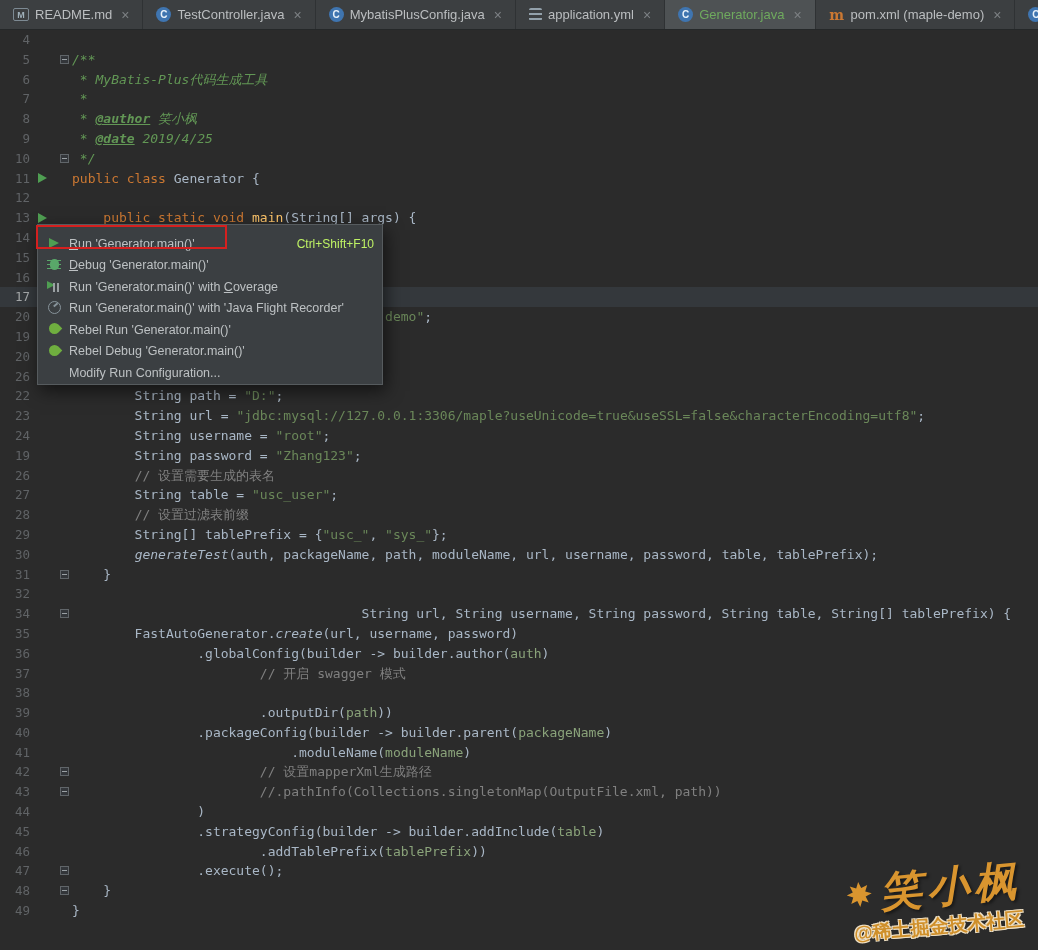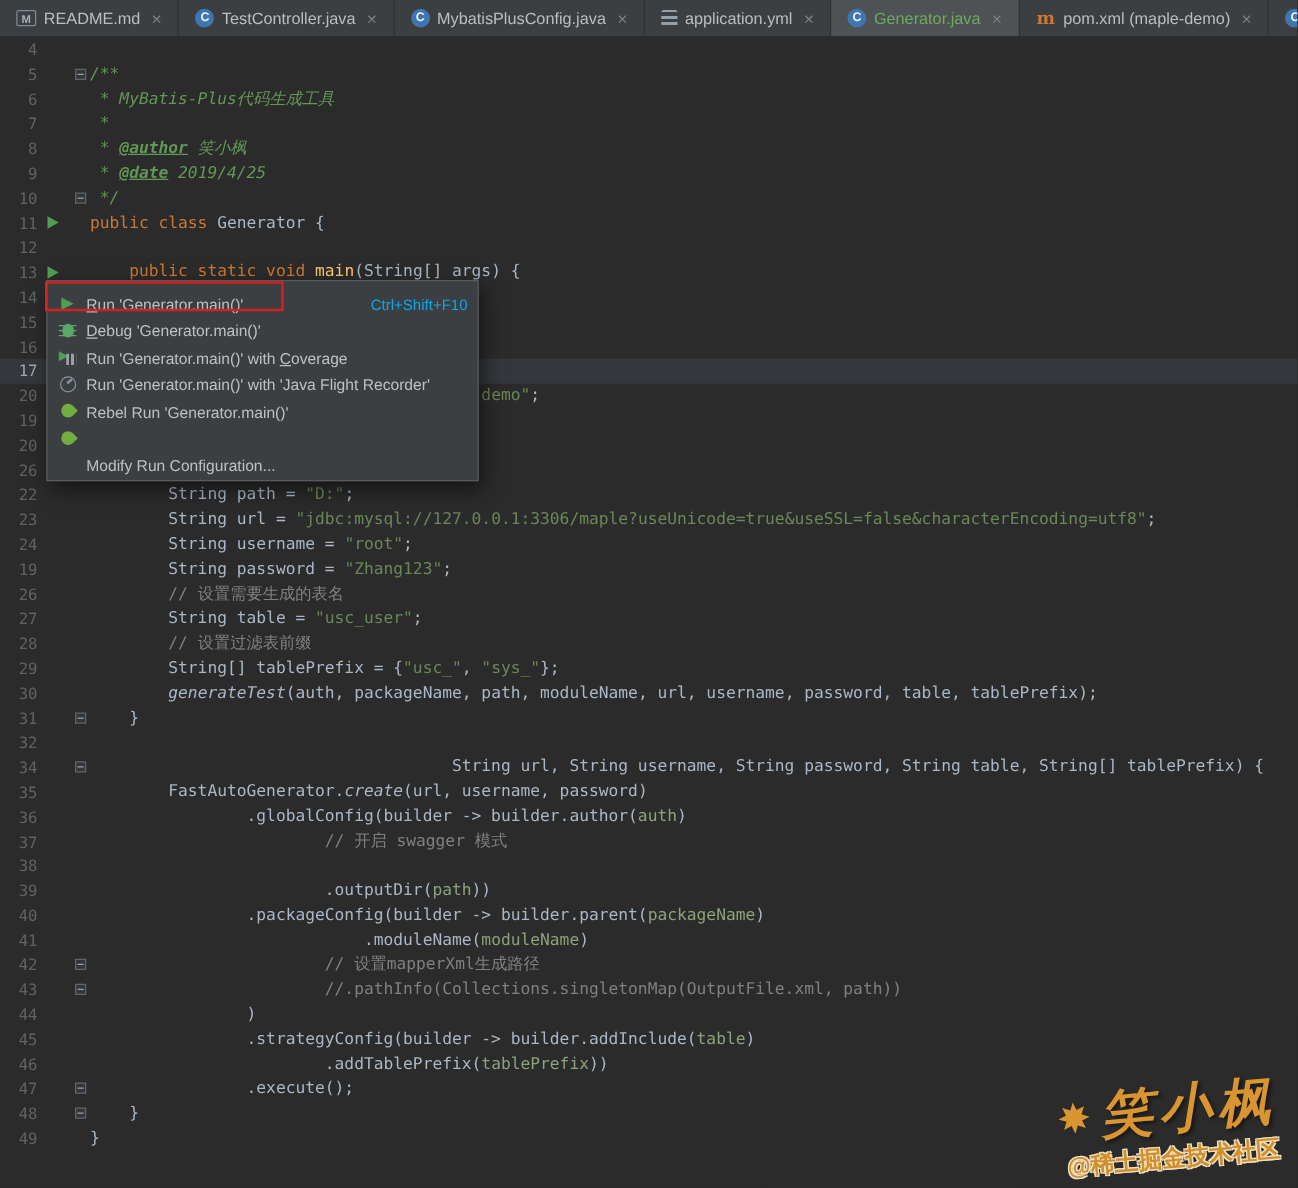--- a/index.html
+++ b/index.html
@@ -55,21 +55,21 @@
   .tk-p{color:var(--param);}
 
   
   .cmenu{position:absolute;left:37px;top:224px;width:346px;background:#3b3f42;
          border:1px solid #565b5e;box-shadow:3px 6px 16px rgba(0,0,0,.55);padding:4px 0;z-index:10}
   .mi{display:flex;align-items:flex-end;height:21.5px;padding:0 8px 0 8px;color:#bdc1c3;
       font-size:12.5px;gap:7px;cursor:pointer}
   .mi-ic{width:16px;height:16px;flex:none;position:relative;display:inline-flex;
          align-items:center;justify-content:center}
   .mi-label{flex:1 1 auto;white-space:nowrap;overflow:hidden}
-  .mi-sc{color:#0ea5e9;font-size:12px;margin-left:2px;flex:none}
+  .mi-sc{color:#bef264;font-size:12px;margin-left:2px;flex:none}
   .mi u{text-decoration:underline}
   .mic-run::before{content:"";width:0;height:0;border-left:10px solid var(--run-green);
          border-top:5.5px solid transparent;border-bottom:5.5px solid transparent}
   .mic-debug::before{content:"";width:9px;height:11px;background:#59a869;border-radius:5px}
   .mic-debug::after{content:"";position:absolute;left:1px;top:7.5px;width:14px;height:1.5px;
          background:#59a869;box-shadow:0 -4px 0 #59a869,0 4px 0 #59a869}
   .mic-coverage::before{content:"";position:absolute;left:1px;top:3px;width:0;height:0;
          border-left:8px solid var(--run-green);border-top:4.5px solid transparent;border-bottom:4.5px solid transparent}
   .mic-coverage::after{content:"";position:absolute;right:1px;bottom:2px;width:8px;height:9px;
          background:repeating-linear-gradient(90deg,#9aa0a3 0 2px,transparent 2px 4px)}
@@ -204,20 +204,21 @@
         <span class="mi-label">Run 'Generator.main()' with 'Java Flight Recorder'</span>
         <span class="mi-sc"></span>
       </div>
       <div class="mi">
         <span class="mi-ic mic-rebel"></span>
         <span class="mi-label">Rebel Run 'Generator.main()'</span>
         <span class="mi-sc"></span>
       </div>
       <div class="mi">
         <span class="mi-ic mic-rebel"></span>
+        <span class="mi-label">Rebel Debug 'Generator.main()'</span>
         <span class="mi-sc"></span>
       </div>
       <div class="mi">
         <span class="mi-ic mic-none"></span>
         <span class="mi-label">Modify Run Configuration...</span>
         <span class="mi-sc"></span>
       </div>
     </div>
 
   <div class="redbox"></div>

